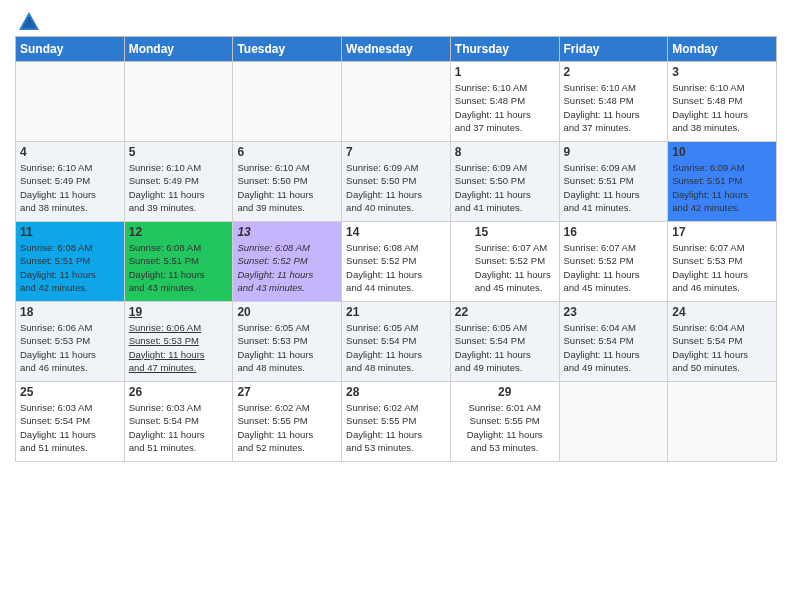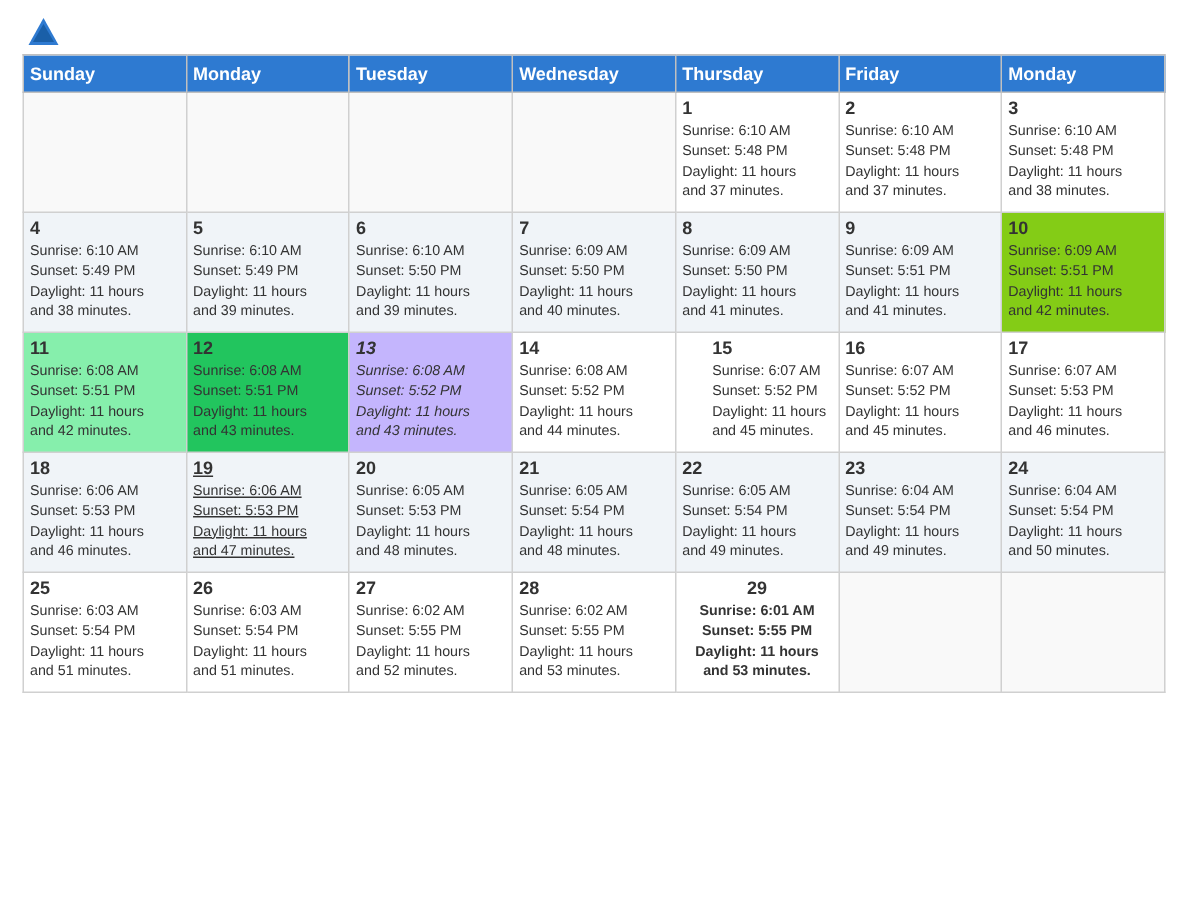--- a/index.html
+++ b/index.html
@@ -180,30 +180,30 @@
 Daylight: 11 hours
 and 41 minutes.</div>
         </td>
         <td style="background: rgb(240, 244, 248);">
           <span class="day-num">9</span>
           <div class="day-info" style="white-space: pre-line;">Sunrise: 6:09 AM
 Sunset: 5:51 PM
 Daylight: 11 hours
 and 41 minutes.</div>
         </td>
-        <td style="background: #84cc16;">
+        <td style="background: #3b82f6;">
           <span class="day-num">10</span>
           <div class="day-info" style="white-space: pre-line;">Sunrise: 6:09 AM
 Sunset: 5:51 PM
 Daylight: 11 hours
 and 42 minutes.</div>
         </td>
       </tr>
       <tr>
-        <td style="background: #86efac; margin-top: 48px;">
+        <td style="background: #0ea5e9; margin-top: 48px;">
           <span class="day-num">11</span>
           <div class="day-info" style="white-space: pre-line;">Sunrise: 6:08 AM
 Sunset: 5:51 PM
 Daylight: 11 hours
 and 42 minutes.</div>
         </td>
         <td style="background: #22c55e;">
           <span class="day-num">12</span>
           <div class="day-info" style="white-space: pre-line;">Sunrise: 6:08 AM
 Sunset: 5:51 PM
@@ -321,21 +321,21 @@
         </td>
         <td style="background: rgb(255, 255, 255);">
           <span class="day-num">28</span>
           <div class="day-info" style="white-space: pre-line;">Sunrise: 6:02 AM
 Sunset: 5:55 PM
 Daylight: 11 hours
 and 53 minutes.</div>
         </td>
         <td style="background: rgb(255, 255, 255); text-align: center;">
           <span class="day-num">29</span>
-          <div class="day-info" style="white-space: pre-line; font-weight: bold;">Sunrise: 6:01 AM
+          <div class="day-info" style="white-space: pre-line;">Sunrise: 6:01 AM
 Sunset: 5:55 PM
 Daylight: 11 hours
 and 53 minutes.</div>
         </td>
         <td class="empty" style="background: rgb(249, 249, 249);"></td>
         <td class="empty" style="background: rgb(249, 249, 249);"></td>
       </tr>
     </tbody>
 </table>
 

